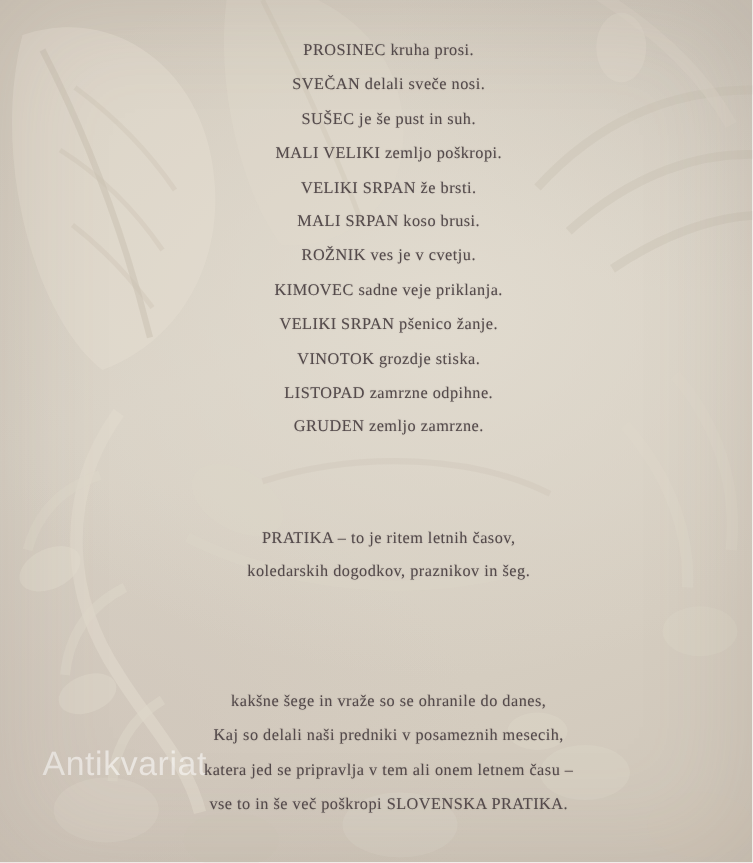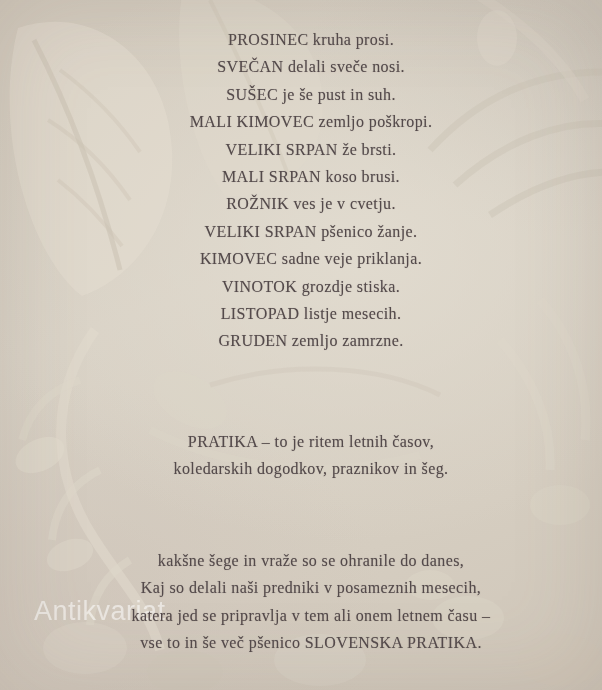--- a/index.html
+++ b/index.html
@@ -16,27 +16,27 @@
       linear-gradient(160deg, #d2cabd 0%, #d8d1c5 40%, #d5cdc0 75%, #cfc6b9 100%);
   }
   .vignette {
     position: absolute; inset: 0; pointer-events: none;
     box-shadow: inset 0 0 90px rgba(120,108,96,0.18);
   }
   .damask { position: absolute; inset: 0; }
   .textlayer { position: absolute; left: 20px; width: 582px; text-align: center; }
   .line {
     height: 27.4px; line-height: 27.4px;
-    font-size: 16px; letter-spacing: 0.4px;
+    font-size: 13px; letter-spacing: 0.4px;
     color: #544a4b;
     text-shadow: 0 0 1px rgba(84,74,75,0.35);
     white-space: nowrap;
   }
   .verse  { top: 26px; }
-  .pratika{ top: 428px; }
+  .pratika{ top: 416px; }
   .outro  { top: 547px; }
   .watermark {
     position: absolute; left: 34px; top: 596px;
     font-family: "Liberation Sans", "DejaVu Sans", sans-serif;
     font-size: 27px; line-height: 31px; font-weight: 400;
     color: rgba(255,255,255,0.55); letter-spacing: 0.5px;
     text-align: left;
   }
 </style>
 </head>
@@ -78,37 +78,37 @@
   </svg>
 
   <div class="watermark">
     <div>Antikvariat</div>
   </div>
 
   <div class="textlayer verse">
     <div class="line">PROSINEC kruha prosi.</div>
     <div class="line">SVEČAN delali sveče nosi.</div>
     <div class="line">SUŠEC je še pust in suh.</div>
-    <div class="line">MALI KIMOVEC zemljo poškropi.</div>
+    <div class="line">MALI VELIKI zemljo poškropi.</div>
     <div class="line">VELIKI SRPAN že brsti.</div>
     <div class="line">MALI SRPAN koso brusi.</div>
     <div class="line">ROŽNIK ves je v cvetju.</div>
+    <div class="line">KIMOVEC sadne veje priklanja.</div>
     <div class="line">VELIKI SRPAN pšenico žanje.</div>
-    <div class="line">KIMOVEC sadne veje priklanja.</div>
     <div class="line">VINOTOK grozdje stiska.</div>
-    <div class="line">LISTOPAD listje mesecih.</div>
+    <div class="line">LISTOPAD zamrzne odpihne.</div>
     <div class="line">GRUDEN zemljo zamrzne.</div>
   </div>
 
   <div class="textlayer pratika">
     <div class="line">PRATIKA – to je ritem letnih časov,</div>
     <div class="line">koledarskih dogodkov, praznikov in šeg.</div>
   </div>
 
   <div class="textlayer outro">
     <div class="line">kakšne šege in vraže so se ohranile do danes,</div>
     <div class="line">Kaj so delali naši predniki v posameznih mesecih,</div>
     <div class="line">katera jed se pripravlja v tem ali onem letnem času –</div>
-    <div class="line">vse to in še več pšenico SLOVENSKA PRATIKA.</div>
+    <div class="line">vse to in še več poškropi SLOVENSKA PRATIKA.</div>
   </div>
 
   <div class="vignette"></div>
 </div>
 
 </body></html>

